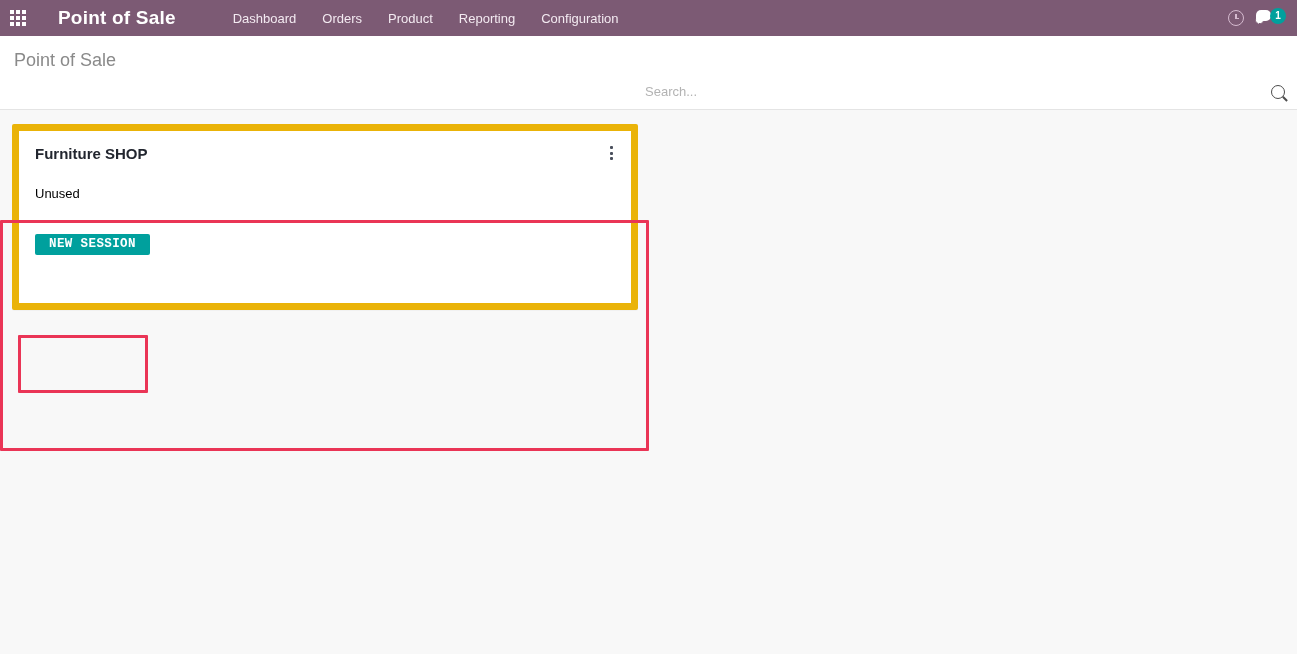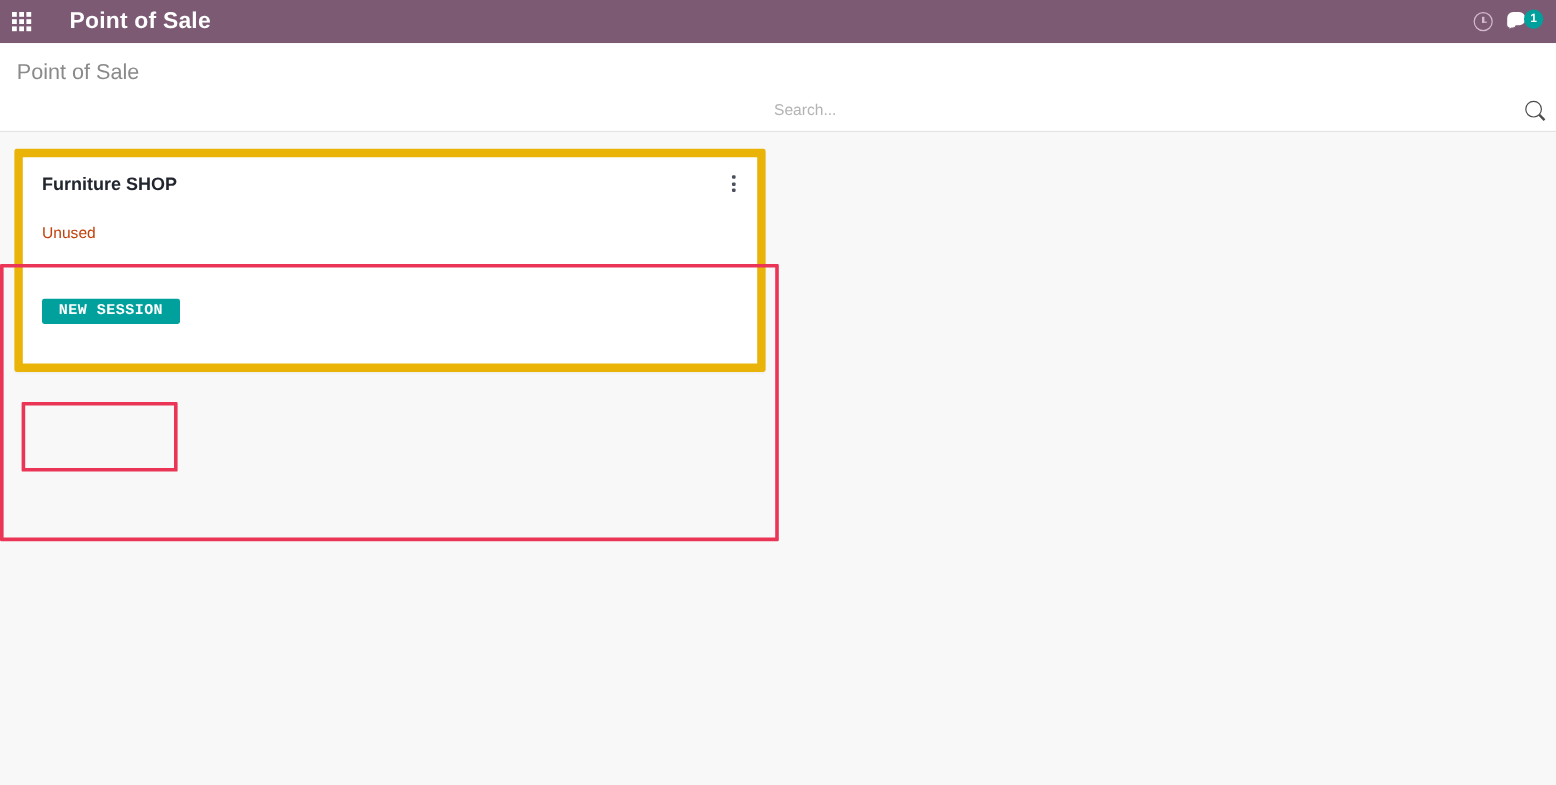--- a/index.html
+++ b/index.html
@@ -121,21 +121,21 @@
     color: #8a8a8a;
     padding: 14px 0 0 14px;
     white-space: nowrap;
     flex: 0 0 auto;
   }
   .searchview {
     position: absolute;
     left: 645px; top: 48px;
     width: 640px;
     border-bottom: 1px solid #bfc2c7;
-    display: flex; align-items: flex-start;
+    display: flex; align-items: center;
     padding-bottom: 13px;
   }
   .searchview input {
     border: none; outline: none;
     font-size: 13px;
     color: #333;
     flex: 1;
     background: transparent;
     font-family: "Liberation Sans", sans-serif;
     padding: 0;
@@ -243,22 +243,22 @@
     position: absolute;
     right: 12px; top: 12px;
     width: 16px; height: 20px;
     display: flex; flex-direction: column; align-items: center; justify-content: center;
     gap: 2.5px;
     cursor: pointer;
   }
   .card-manage i { width: 3px; height: 3px; background: #4a4f5c; display: block; border-radius: 1px; }
   .card-status {
     font-size: 13px;
-    color: #c2410c;
-    margin-bottom: 48px;
+    color: #000000;
+    margin-bottom: 32px;
   }
   .btn-new-session {
     display: inline-block;
     background: #00a09d;
     color: #ffffff;
     font-size: 12.5px;
     font-weight: bold;
     letter-spacing: .4px;
     border: none;
     border-radius: 2px;
@@ -293,20 +293,27 @@
         <i></i>
         <i></i>
         <i></i>
         <i></i>
         <i></i>
     </div>
   </div>
 
   <div class="brand">Point of Sale</div>
 
+  <div class="menu-items">
+    <div class="menu-item">Dashboard</div>
+    <div class="menu-item">Orders</div>
+    <div class="menu-item">Product</div>
+    <div class="menu-item">Reporting</div>
+    <div class="menu-item">Configuration</div>
+  </div>
 
   <div class="nav-right">
     <div class="nav-icon-btn">
       <div class="clock-ico"></div>
     </div>
 
     <div class="nav-icon-btn">
       <div class="msg-wrap">
         <span class="bubble-small"></span>
         <span class="bubble-big"></span>

